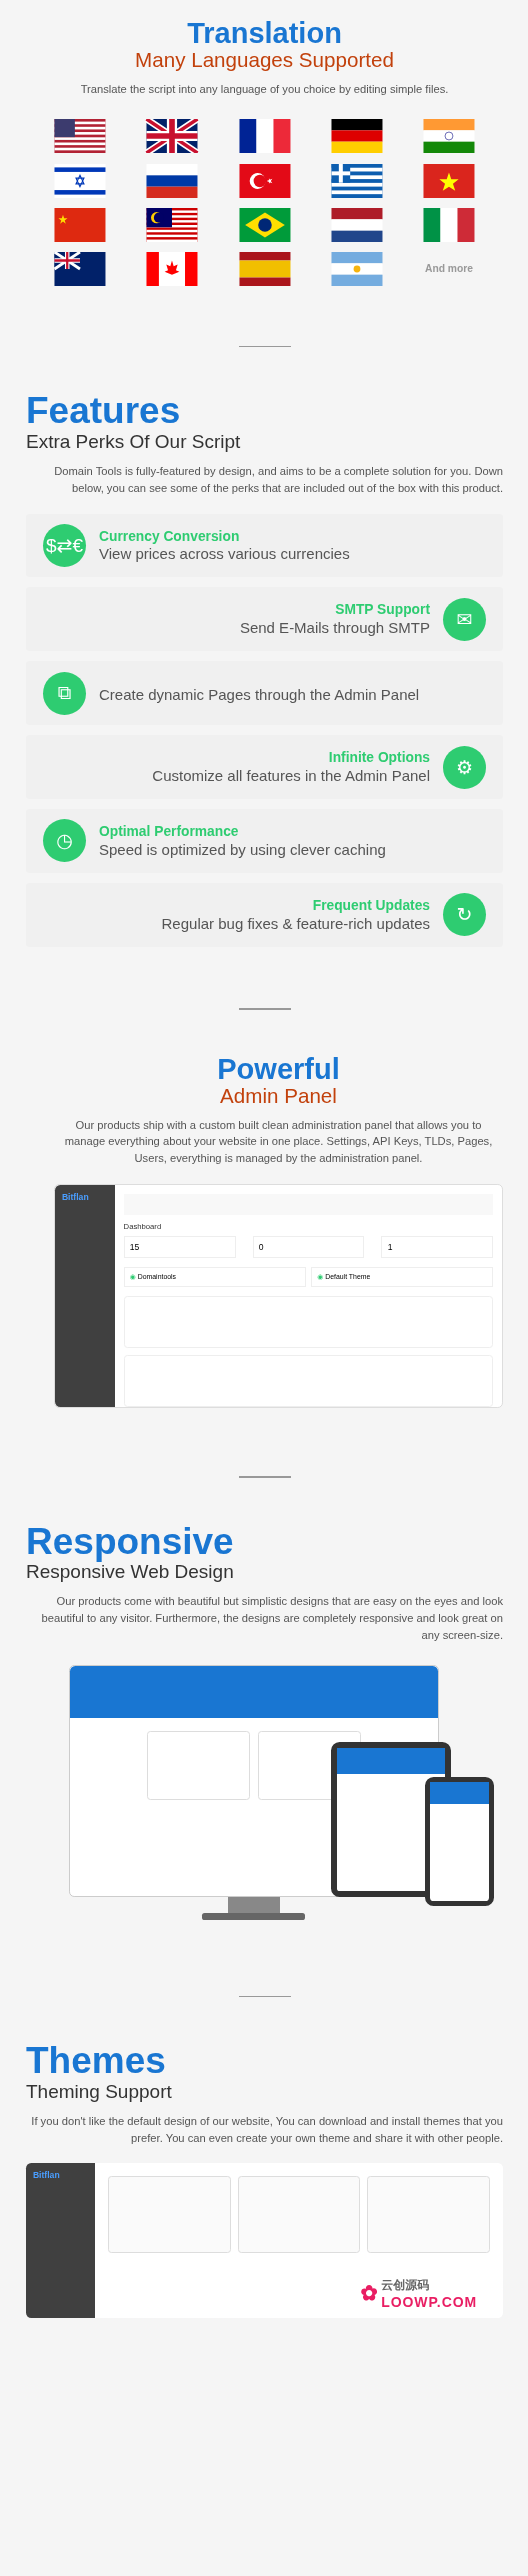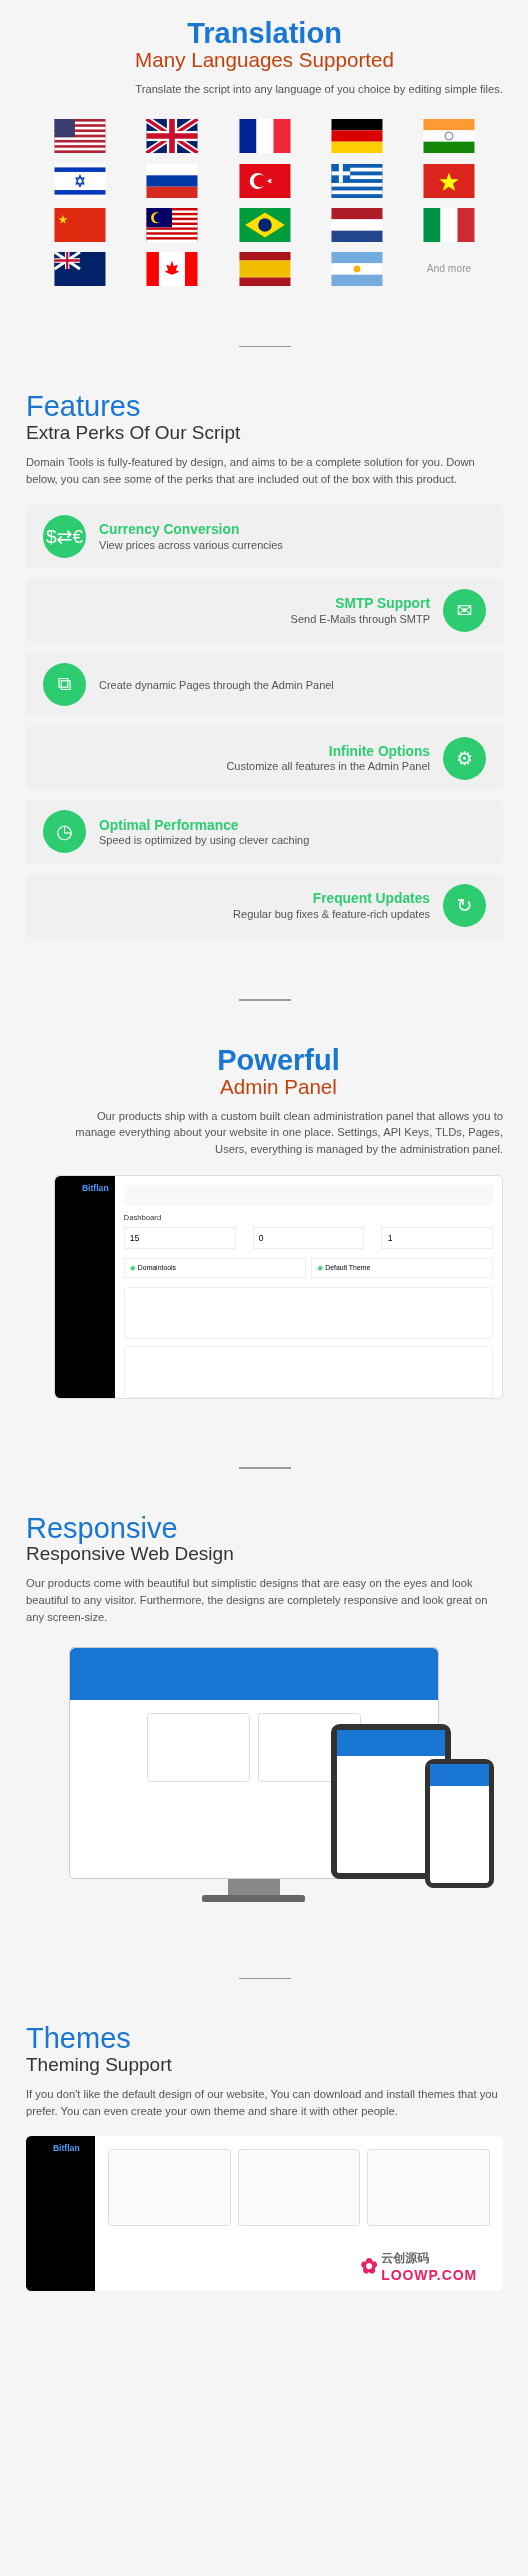--- a/index.html
+++ b/index.html
@@ -1,36 +1,36 @@
 <!DOCTYPE html>
 <html style="font-size:13.8px"><head>
 <meta charset="utf-8">
 <style>
 * { margin: 0; padding: 0; box-sizing: border-box; }
 body { font-family: -apple-system, BlinkMacSystemFont, 'Segoe UI', Arial, sans-serif; background: #f5f5f5; width: 529px; }
 .section { padding: 17px 26px; }
 .title-blue { color: #1976d2; font-size: 29px; font-weight: 700; text-align: center; }
 .subtitle { color: #c2410c; font-size: 20.6px; font-weight: 300; text-align: center; margin-top: -1.7px; }
-.desc { color: #555; font-size: 11.2px; text-align: right; margin-top: 8.6px; line-height: 1.5; }
+.desc { color: #555; font-size: 11.2px; text-align: center; margin-top: 8.6px; line-height: 1.5; }
 .flags { display: grid; grid-template-columns: repeat(5, 1fr); gap: 10.3px; margin: 21.5px 13px 8.6px; }
 .flag { height: 34px; border-radius: 2.6px; display: flex; align-items: center; justify-content: center; position: relative; overflow: hidden; }
-.flag-more { color: #999; font-size: 10.3px; font-weight: 400; text-align: center; line-height: 1.2; }
+.flag-more { color: #999; font-size: 10.3px; font-weight: 700; text-align: center; line-height: 1.2; }
 .divider { width: 52px; height: 1.7px; background: #999; margin: 34px auto 26px; }
-.title-left { color: #1976d2; font-size: 29px; font-weight: 400; }
+.title-left { color: #1976d2; font-size: 37px; font-weight: 700; }
 .subtitle-left { color: #333; font-size: 19px; font-weight: 300; margin-top: -1.7px; }
-.desc-left { color: #555; font-size: 11.2px; margin-top: 10.3px; line-height: 1.5; }
+.desc-left { color: #555; font-size: 11.2px; margin-top: 10.3px; line-height: 1.5; text-align: right; }
 .feature-row { background: #f0f0f0; border-radius: 3.4px; padding: 10.3px 17px; margin: 10.3px 0; display: flex; align-items: center; gap: 13px; }
 .feature-row.right { flex-direction: row-reverse; text-align: right; }
 .feature-icon { width: 43px; height: 43px; background: #2ecc71; border-radius: 50%; flex-shrink: 0; display: flex; align-items: center; justify-content: center; color: white; font-size: 19px; }
 .feature-text { flex: 1; }
 .feature-title { color: #2ecc71; font-size: 13.8px; font-weight: 700; }
-.feature-desc { color: #555; font-size: 11px; margin-top: 1.7px; }
+.feature-desc { color: #555; font-size: 15px; margin-top: 1.7px; }
 .center-section { text-align: center; margin-left: 28px; }
 .admin-img { background: white; border-radius: 5.2px; margin: 17px 0; height: 224px; position: relative; border: 0.9px solid #ddd; display: flex; }
-.admin-sidebar { width: 60px; background: #000000; border-radius: 5.2px 0 0 5.2px; padding-left: 20px; }
+.admin-sidebar { width: 60px; background: #404040; border-radius: 5.2px 0 0 5.2px; }
 .admin-main { flex: 1; padding: 8.6px; }
 .admin-header { height: 21.5px; background: #f8f8f8; margin-bottom: 6.9px; }
 .admin-card { background: white; border: 0.9px solid #eee; border-radius: 3.4px; padding: 6.9px; margin-bottom: 6.9px; height: 52px; }
 .responsive-img { margin: 21.5px auto; height: 258px; position: relative; }
 .desktop { width: 370px; height: 232px; background: white; border: 0.9px solid #ccc; border-radius: 5.2px; position: absolute; left: 43px; }
 .desktop-header { height: 52px; background: #1976d2; border-radius: 5.2px 5.2px 0 0; }
 .desktop-stand { width: 52px; height: 17px; background: #888; position: absolute; left: 202px; top: 232px; }
 .desktop-base { width: 103px; height: 6.9px; background: #666; position: absolute; left: 176px; top: 248px; border-radius: 2.6px; }
 .tablet { width: 120px; height: 155px; background: white; border: 6.9px solid #333; border-radius: 8.6px; position: absolute; right: 52px; top: 77px; }
 .phone { width: 69px; height: 129px; background: white; border: 5.2px solid #333; border-radius: 8.6px; position: absolute; right: 8.6px; top: 112px; }

